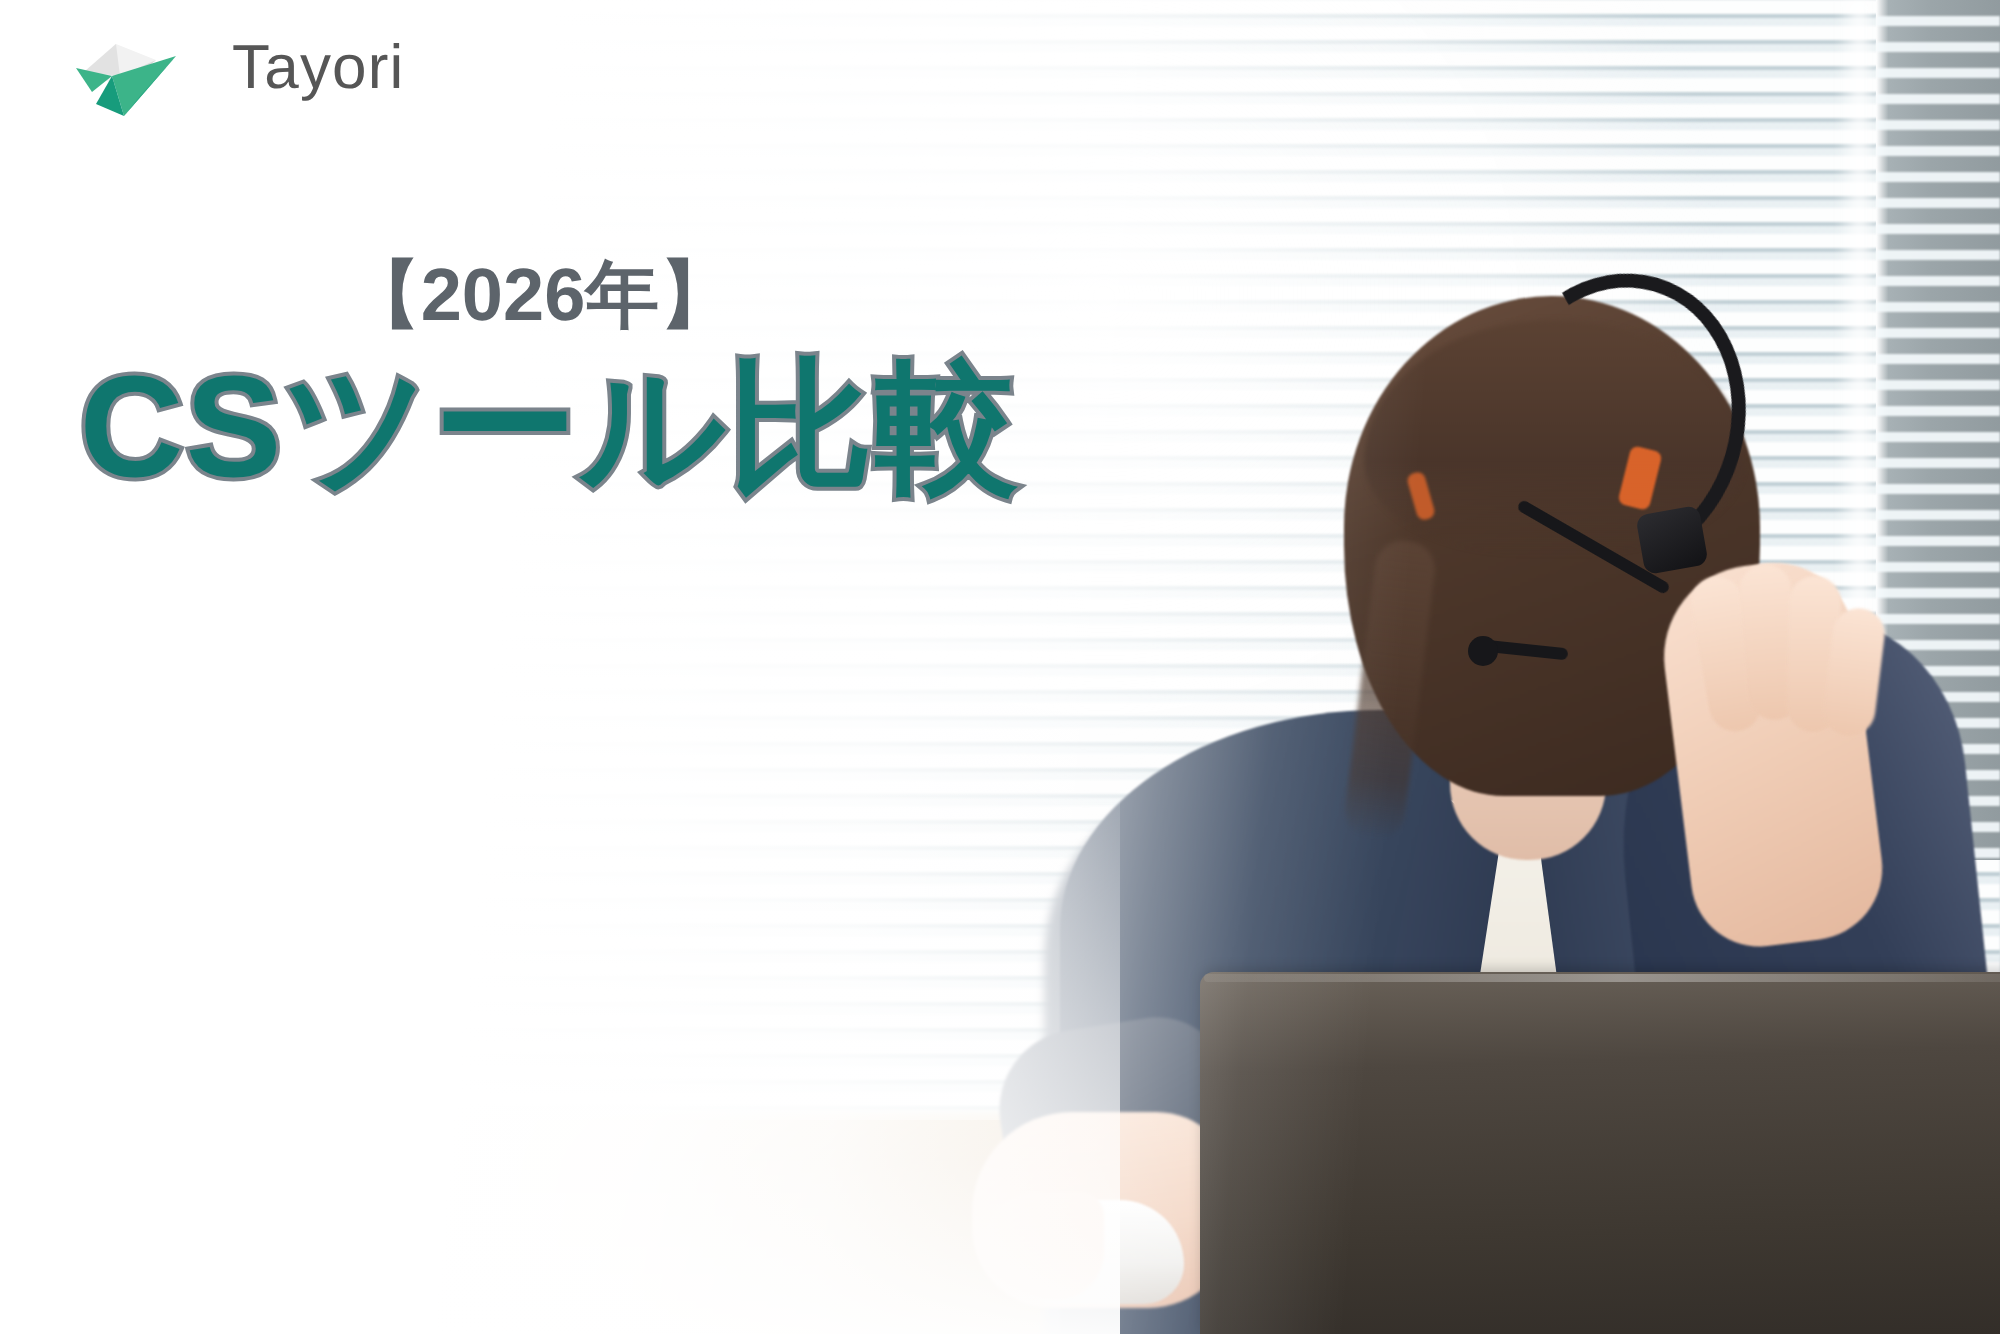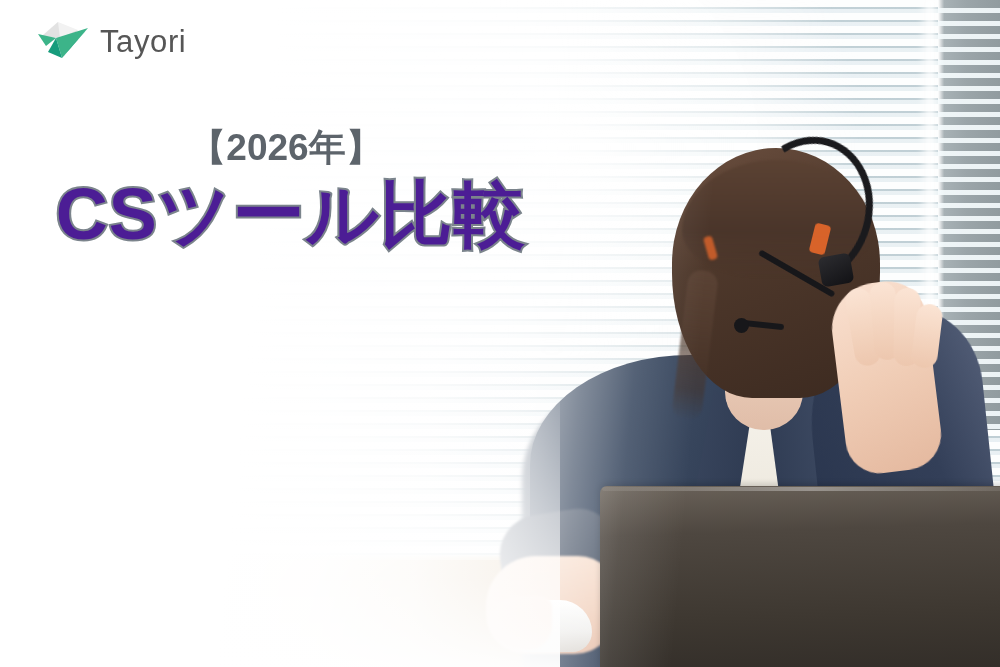--- a/index.html
+++ b/index.html
@@ -337,43 +337,43 @@
         rgba(255,255,255,0.00) 69%);
   }
   .white-fade-v{
     position:absolute; left:0; bottom:0; width:560px; height:300px;
     background:linear-gradient(0deg, rgba(255,255,255,0.97) 0%, rgba(255,255,255,0.55) 45%, rgba(255,255,255,0) 100%);
   }
 
   
   .logo{
     position:absolute; left:36px; top:18px;
-    display:flex; align-items:center; gap:8px;
+    display:flex; align-items:flex-start; gap:24px;
     z-index:6;
   }
   .logo-mark{ width:56px; height:46px; display:block; }
   .logo-word{
     font-size:31px; letter-spacing:.6px; font-weight:400;
     color:#565656; line-height:1;
   }
 
   
   .headline{
-    position:absolute; left:16px; top:128px; width:660px; z-index:6;
+    position:absolute; left:0; top:128px; width:660px; z-index:6;
   }
   .kicker{
     font-size:37px; font-weight:700; color:#5d646b;
     text-align:center; letter-spacing:0px;
     line-height:1.08;
     padding-right:120px;
   }
   .maintitle{
     margin-top:6px;
     font-size:72px; font-weight:700; letter-spacing:1px;
-    color:#4c1d95;
+    color:#0f766e;
     line-height:1.12;
     text-align:center;
     padding-right:110px;
     -webkit-text-stroke:4px #7b848c;
     paint-order:stroke fill;
   }
   .subtitle{
     margin-top:16px;
     font-size:40px; font-weight:700; color:#555c63;
     letter-spacing:-0.5px;

